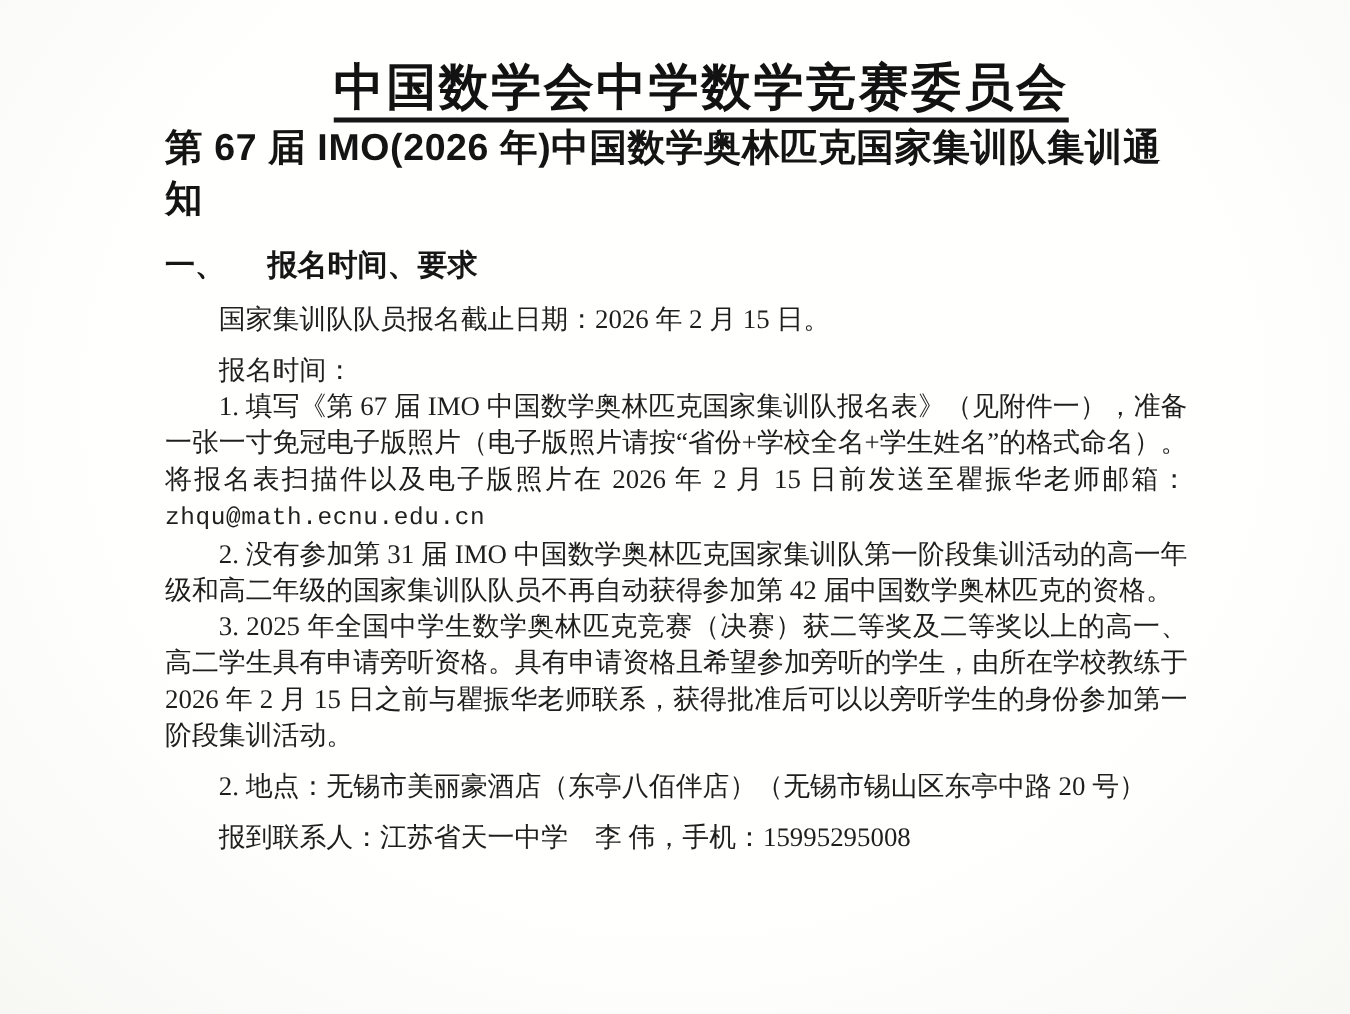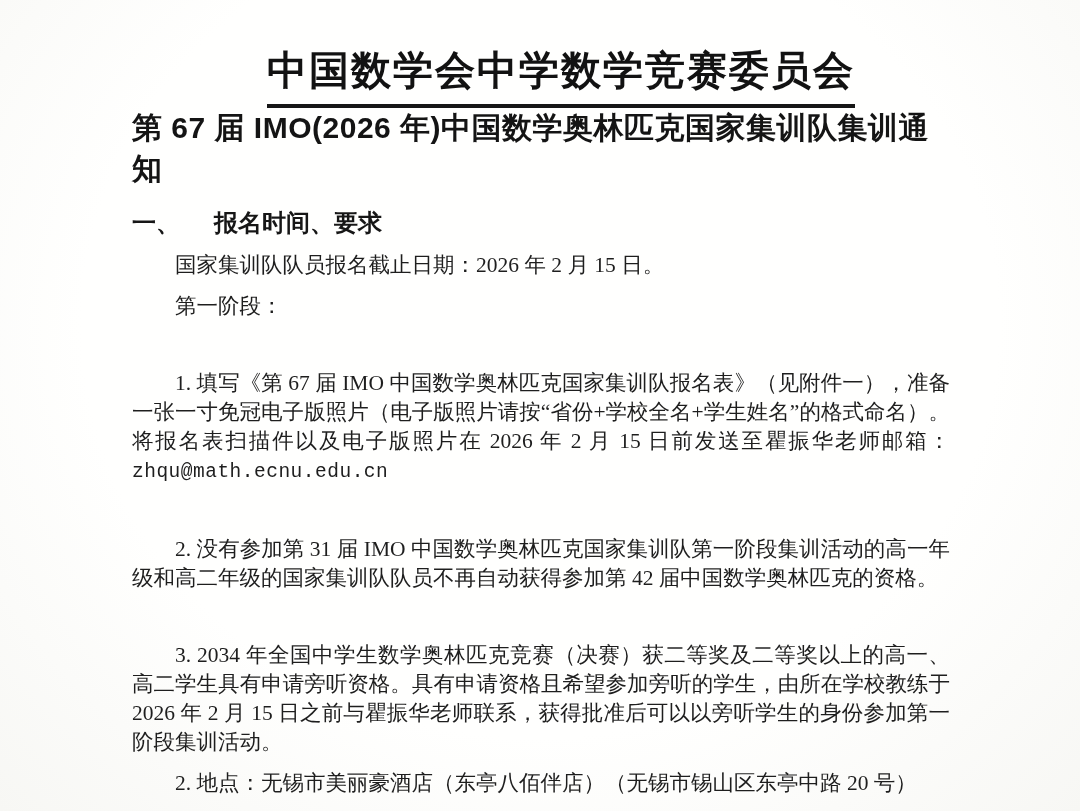--- a/index.html
+++ b/index.html
@@ -22,21 +22,21 @@
     text-align: center;
     font-family: "Liberation Sans", sans-serif;
     font-weight: 900;
     font-size: 40px;
     letter-spacing: 2px;
     color: #121212;
   }
   .doc-title .underline {
     display: inline-block;
     border-bottom: 4px solid #161616;
-    padding-bottom: 12px;
+    padding-bottom: 2px;
     line-height: 1.1;
     margin-left: 40px;
   }
   .doc-subtitle {
     text-align: left;
     font-family: "Liberation Sans", sans-serif;
     font-weight: 800;
     font-size: 30px;
     letter-spacing: 0.5px;
     margin-top: 0;
@@ -56,21 +56,21 @@
     font-weight: 800;
     font-size: 24px;
     color: #161616;
     margin-top: 17px;
     margin-bottom: 5px;
     line-height: 32px;
   }
   .section-heading .heading-label { margin-left: 34px; }
   .para { text-align: justify; }
   .ind  { padding-left: 2em; margin-top: 12px; }           
-  .item { text-indent: 2em; margin-top: 48px; }            
+  .item { text-indent: 2em; }            
   .email {
     font-family: "Liberation Mono", monospace;
     font-size: 19.5px;
     letter-spacing: 0.5px;
   }
   .s2 .section-heading { margin-top: 9px; }
 </style>
 </head>
 <body>
 
@@ -82,24 +82,24 @@
     </div>
 
     <div class="doc-subtitle">第 67 届 IMO(2026 年)中国数学奥林匹克国家集训队集训通知</div>
 
 
     <div class="s1">
       <div class="section-heading">
         <span>一、</span><span class="heading-label">报名时间、要求</span>
       </div>
       <p class="body-text para ind">国家集训队队员报名截止日期：2026 年 2 月 15 日。</p>
-      <p class="body-text para ind">第一阶段：</p>
+      <p class="body-text para ind">报名时间：</p>
       <p class="body-text para item"><span>1.  填写《第 67 届 IMO 中国数学奥林匹克国家集训队报名表》（见附件一），准备一张一寸免冠电子版照片（电子版照片请按“省份+学校全名+学生姓名”的格式命名）。将报名表扫描件以及电子版照片在 2026 年 2 月 15 日前发送至瞿振华老师邮箱：</span><span class="email">zhqu@math.ecnu.edu.cn</span></p>
       <p class="body-text para item">2.  没有参加第 31 届 IMO 中国数学奥林匹克国家集训队第一阶段集训活动的高一年级和高二年级的国家集训队队员不再自动获得参加第 42 届中国数学奥林匹克的资格。</p>
-      <p class="body-text para item">3.  2034 年全国中学生数学奥林匹克竞赛（决赛）获二等奖及二等奖以上的高一、高二学生具有申请旁听资格。具有申请资格且希望参加旁听的学生，由所在学校教练于 2026 年 2 月 15 日之前与瞿振华老师联系，获得批准后可以以旁听学生的身份参加第一阶段集训活动。</p>
+      <p class="body-text para item">3.  2025 年全国中学生数学奥林匹克竞赛（决赛）获二等奖及二等奖以上的高一、高二学生具有申请旁听资格。具有申请资格且希望参加旁听的学生，由所在学校教练于 2026 年 2 月 15 日之前与瞿振华老师联系，获得批准后可以以旁听学生的身份参加第一阶段集训活动。</p>
     </div>
 
     <div class="s2">
       <p class="body-text para ind">2.  地点：无锡市美丽豪酒店（东亭八佰伴店）（无锡市锡山区东亭中路 20 号）</p>
       <p class="body-text para ind">报到联系人：江苏省天一中学　李 伟，手机：15995295008</p>
 
     </div>
 
   </div>
 </div>

